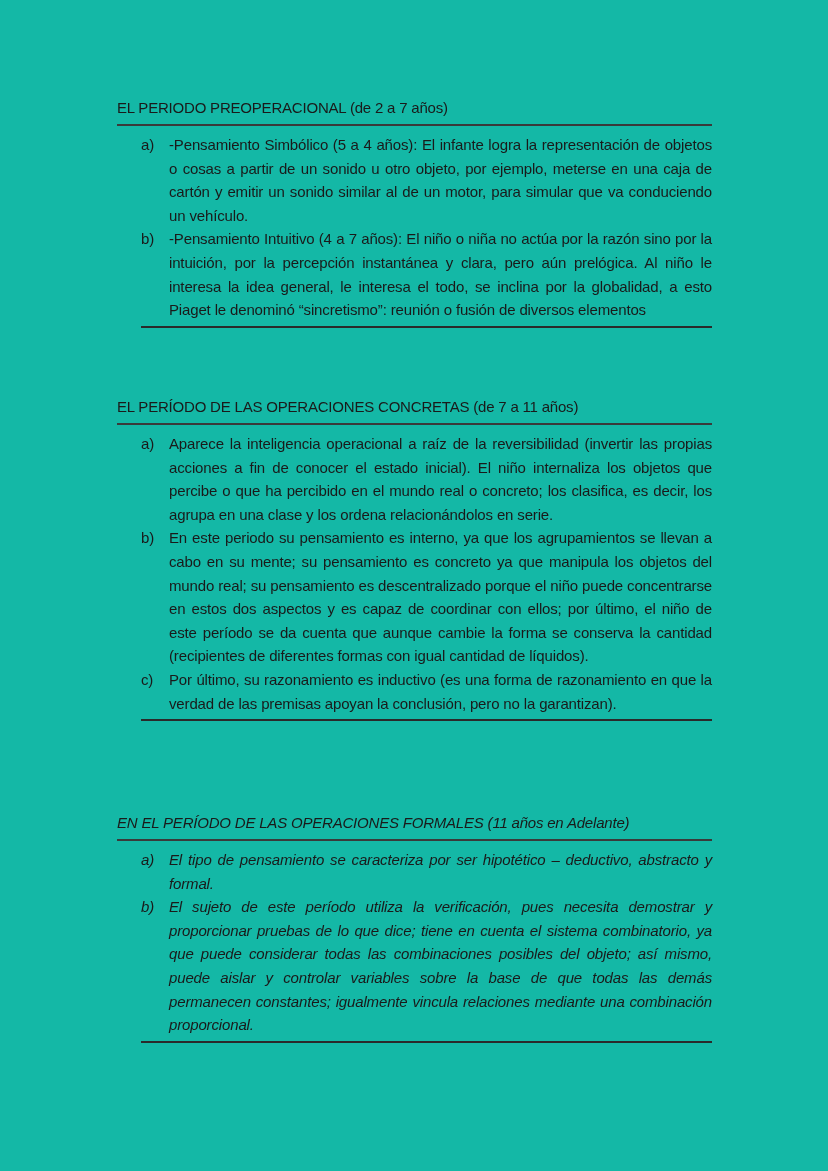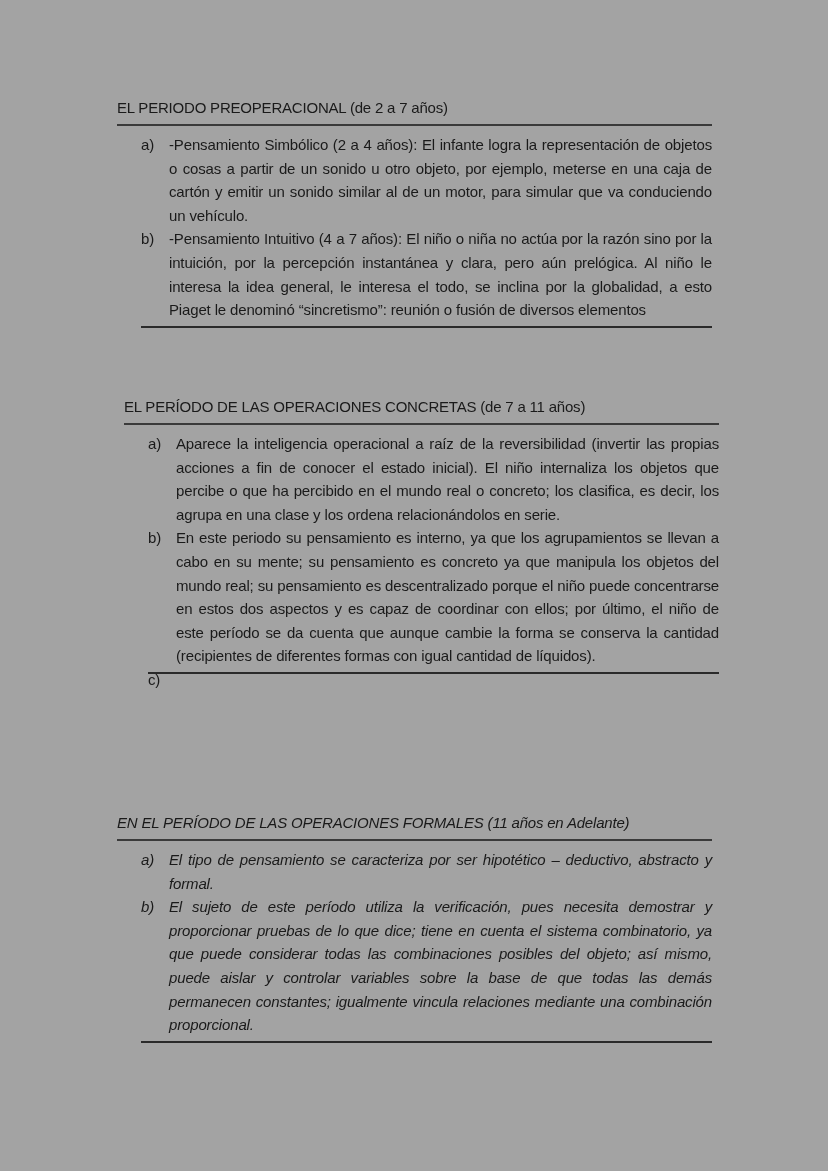--- a/index.html
+++ b/index.html
@@ -14,21 +14,21 @@
       overflow: hidden;
       font-family: "Liberation Sans", sans-serif;
       color: #1a1a1a;
     }
     .page {
       position: absolute;
       left: 0;
       top: 0;
       width: 828px;
       height: 1171px;
-      background: #a3a3a3;
+      background: #14b8a6;
     }
     .section {
       position: absolute;
       left: 117px;
       width: 595px;
     }
     .section-title {
       font-size: 15px;
       line-height: 20px;
       letter-spacing: -0.2px;
@@ -52,34 +52,34 @@
       line-height: 23.6px;
       text-align: justify;
       letter-spacing: -0.15px;
     }
     .marker {
       position: absolute;
       left: 0;
       top: 0;
     }
     #sec1 { top: 98px; }
-    #sec2 { top: 397px; margin-left: 7px; }
+    #sec2 { top: 397px; }
     #sec3 { top: 813px; font-style: italic; }
   </style>
 </head>
 <body>
 
 <div class="page">
 
   <div class="section" id="sec1">
     <div class="section-title">EL PERIODO PREOPERACIONAL (de 2 a 7 años)</div>
     <ul class="items">
       <li class="item">
         <span class="marker">a)</span>
-        <span>-Pensamiento Simbólico (2 a 4 años): El infante logra la representación de objetos o cosas a partir de un sonido u otro objeto, por ejemplo, meterse en una caja de cartón y emitir un sonido similar al de un motor, para simular que va conduciendo un vehículo.</span>
+        <span>-Pensamiento Simbólico (5 a 4 años): El infante logra la representación de objetos o cosas a partir de un sonido u otro objeto, por ejemplo, meterse en una caja de cartón y emitir un sonido similar al de un motor, para simular que va conduciendo un vehículo.</span>
       </li>
       <li class="item">
         <span class="marker">b)</span>
         <span>-Pensamiento Intuitivo (4 a 7 años): El niño o niña no actúa por la razón sino por la intuición, por la percepción instantánea y clara, pero aún prelógica. Al niño le interesa la idea general, le interesa el todo, se inclina por la globalidad, a esto Piaget le denominó “sincretismo”: reunión o fusión de diversos elementos</span>
       </li>
     </ul>
   </div>
 
   <div class="section" id="sec2">
     <div class="section-title">EL PERÍODO DE LAS OPERACIONES CONCRETAS (de 7 a 11 años)</div>
@@ -87,20 +87,21 @@
       <li class="item">
         <span class="marker">a)</span>
         <span>Aparece la inteligencia operacional a raíz de la reversibilidad (invertir las propias acciones a fin de conocer el estado inicial). El niño internaliza los objetos que percibe o que ha percibido en el mundo real o concreto; los clasifica, es decir, los agrupa en una clase y los ordena relacionándolos en serie.</span>
       </li>
       <li class="item">
         <span class="marker">b)</span>
         <span>En este periodo su pensamiento es interno, ya que los agrupamientos se llevan a cabo en su mente; su pensamiento es concreto ya que manipula los objetos del mundo real; su pensamiento es descentralizado porque el niño puede concentrarse en estos dos aspectos y es capaz de coordinar con ellos; por último, el niño de este período se da cuenta que aunque cambie la forma se conserva la cantidad (recipientes de diferentes formas con igual cantidad de líquidos).</span>
       </li>
       <li class="item">
         <span class="marker">c)</span>
+        <span>Por último, su razonamiento es inductivo (es una forma de razonamiento en que la verdad de las premisas apoyan la conclusión, pero no la garantizan).</span>
       </li>
     </ul>
   </div>
 
   <div class="section" id="sec3">
     <div class="section-title">EN EL PERÍODO DE LAS OPERACIONES FORMALES (11 años en Adelante)</div>
     <ul class="items">
       <li class="item">
         <span class="marker">a)</span>
         <span>El tipo de pensamiento se caracteriza por ser hipotético – deductivo, abstracto y formal.</span>

